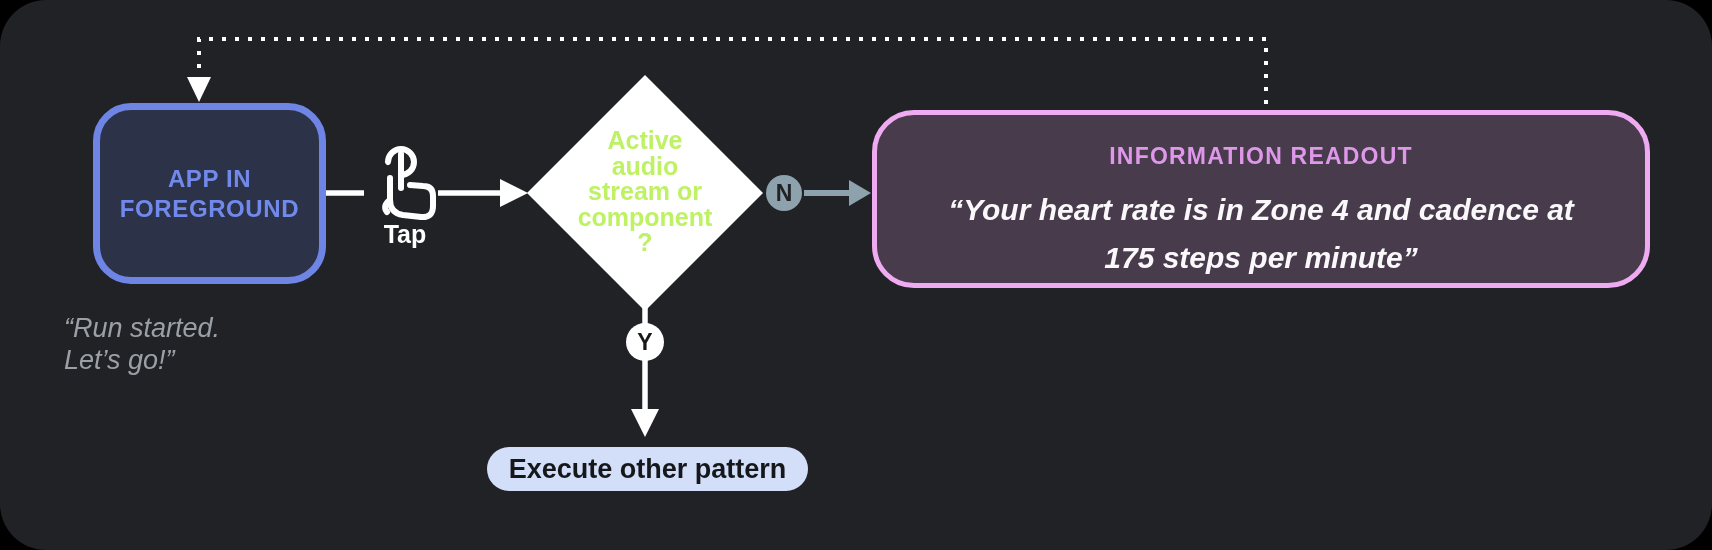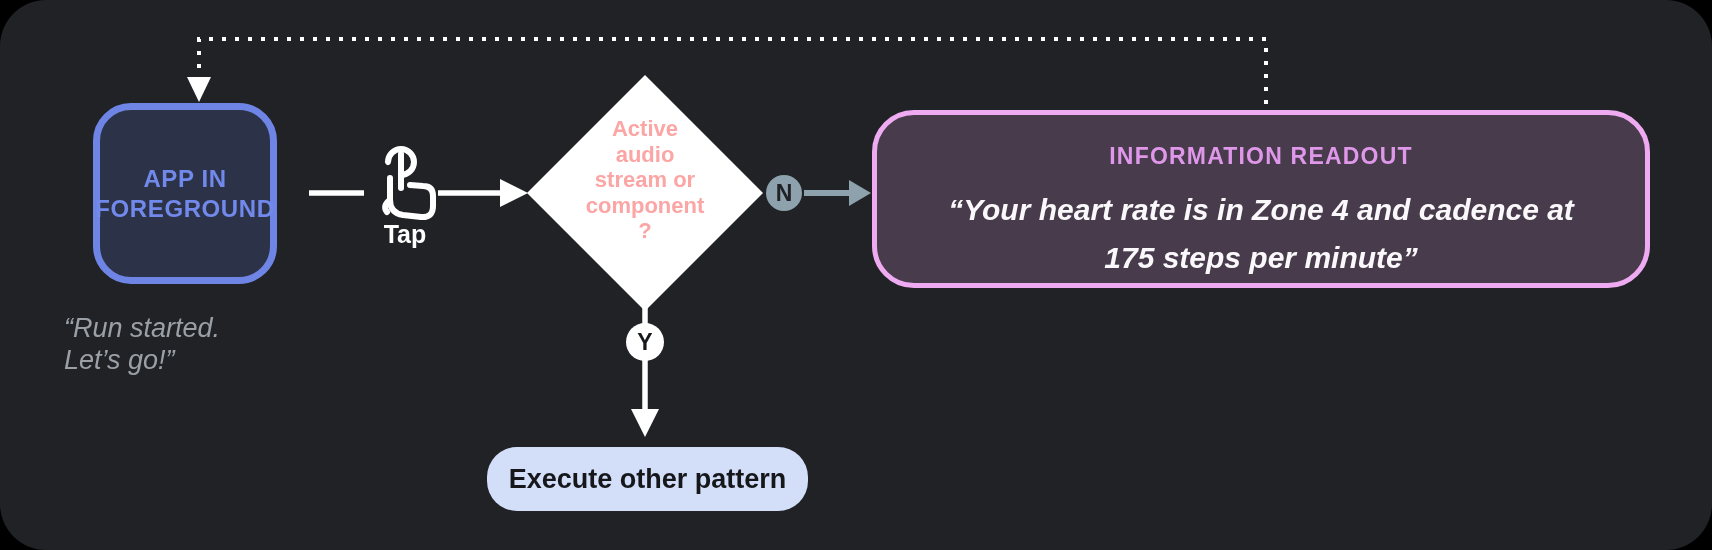--- a/index.html
+++ b/index.html
@@ -22,21 +22,21 @@
   .connectors {
     position: absolute;
     left: 0; top: 0;
     width: 1712px;
     height: 550px;
   }
   .abs { position: absolute; box-sizing: border-box; }
 
   .start-node {
     left: 93px; top: 103px;
-    width: 184px; height: 181px;
+    width: 233px; height: 181px;
     background: #2c3348;
     border: 7px solid #6f85e6;
     border-radius: 38px;
     display: flex; align-items: center; justify-content: center;
   }
   .start-node .label {
     color: #7289ec;
     font-weight: bold;
     font-size: 24px;
     line-height: 30px;
@@ -55,25 +55,25 @@
   }
   .tap-label {
     left: 370px; top: 220px;
     width: 70px;
     color: #ffffff;
     font-weight: bold;
     font-size: 25px;
     text-align: center;
   }
   .diamond-label {
-    left: 570px; top: 116px;
+    left: 570px; top: 128px;
     width: 150px;
-    color: #fca5a5;
+    color: #bef264;
     font-weight: bold;
-    font-size: 22px;
+    font-size: 25px;
     line-height: 25.5px;
     text-align: center;
     white-space: pre-line;
   }
   .badge {
     border-radius: 50%;
     display: flex; align-items: center; justify-content: center;
     font-weight: bold;
     font-size: 23px;
   }
@@ -108,21 +108,21 @@
     margin-top: 16px;
     color: #faf8fa;
     font-weight: bold;
     font-style: italic;
     font-size: 30px;
     line-height: 48px;
     white-space: pre-line;
   }
   .pill {
     left: 487px; top: 447px;
-    width: 321px; height: 64px;
+    width: 321px; height: 44px;
     background: #d3def9;
     border-radius: 30px;
     display: flex; align-items: center; justify-content: center;
   }
   .pill .label {
     color: #15171b;
     font-weight: bold;
     font-size: 27px;
     white-space: nowrap;
   }

